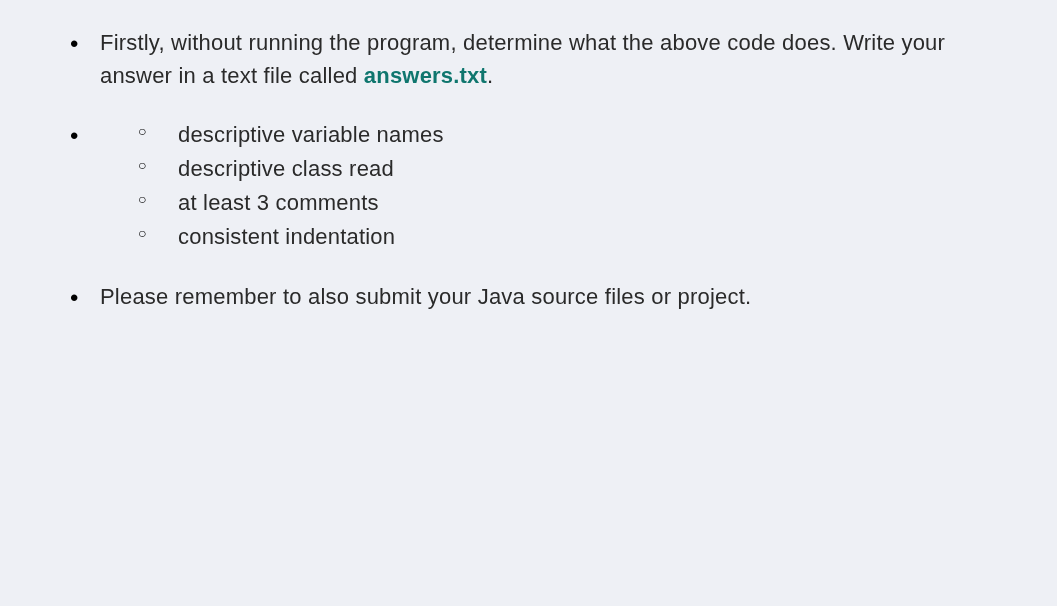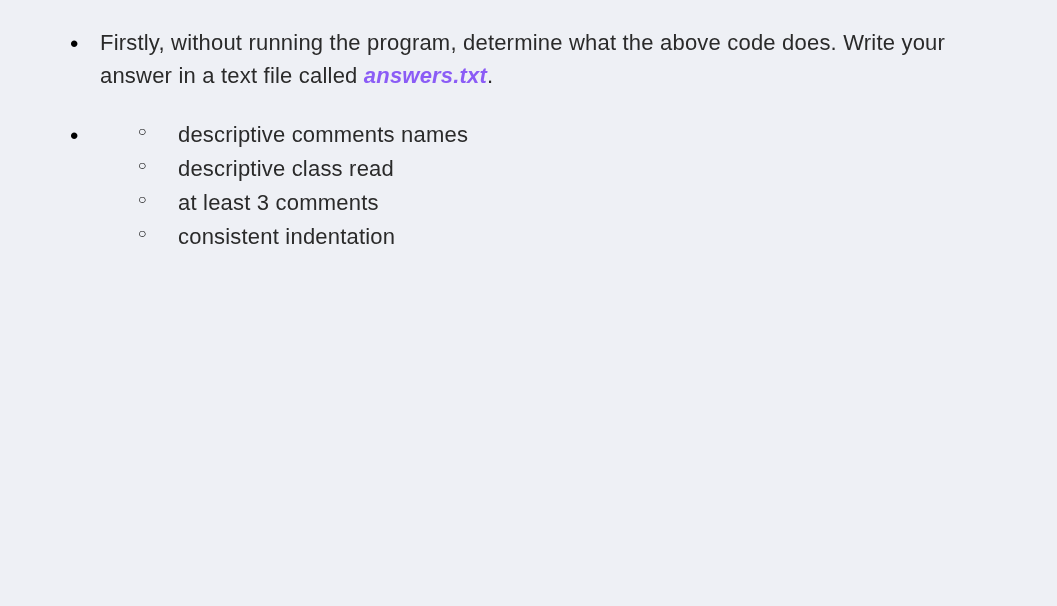--- a/index.html
+++ b/index.html
@@ -48,28 +48,28 @@
   ul.sub-list > li::before {
     content: "○";
     position: absolute;
     left: 0;
     top: 3px;
     font-size: 14px;
     color: #000;
   }
   strong {
     font-weight: 700;
-    color: #8b5cf6;
-    font-style: italic;
+    color: #0f766e;
   }
 </style>
 </head>
 <body>
 
 <ul class="main-list">
     <li><span>Firstly, without running the program, determine what the above code does. Write your answer in a text file called <strong>answers.txt</strong>.</span></li>
     <li><ul class="sub-list">
-        <li>descriptive comments names</li>
+        <li>descriptive variable names</li>
         <li>descriptive class read</li>
         <li>at least 3 comments</li>
         <li>consistent indentation</li>
       </ul></li>
+    <li><span>Please remember to also submit your Java source files or project.</span></li>
   </ul>
 
 </body></html>

